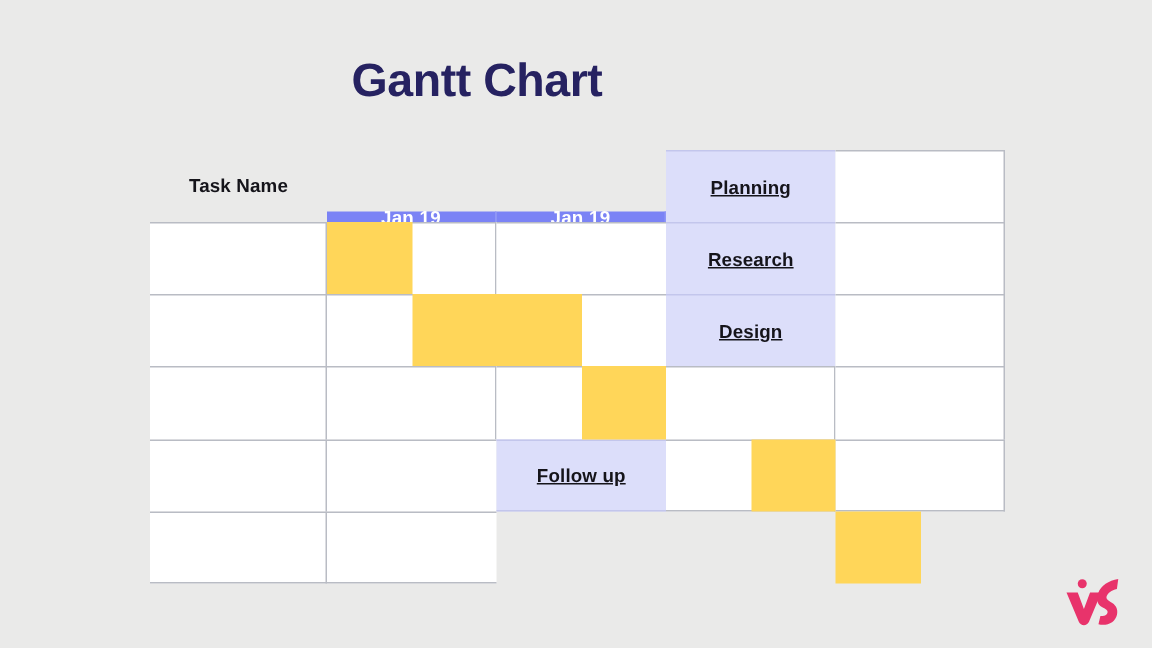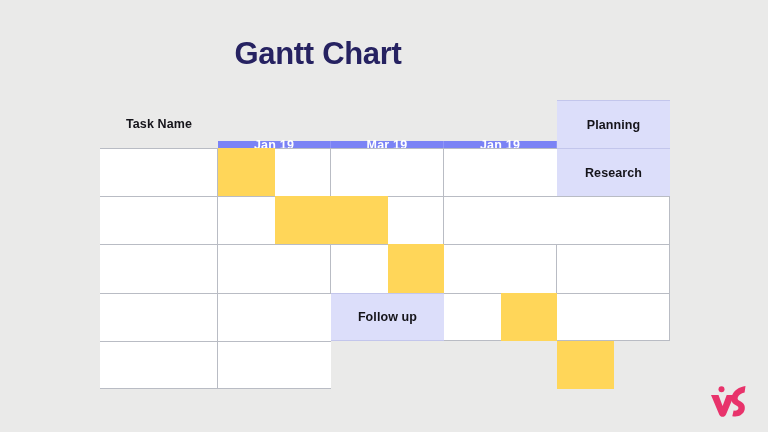--- a/index.html
+++ b/index.html
@@ -80,20 +80,21 @@
     align-items: center;
     justify-content: center;
     background: #dcdefa;
     color: #15141a;
     font-size: 12.5px;
     font-weight: 700;
     letter-spacing: 0.1px;
     border-top: 1px solid #c3c6ec;
     text-align: center;
     padding: 0 20px;
+    text-decoration: underline;
   }
 
   
   .track-cell {
     background: #ffffff;
     border-top: 1px solid #b9bcc4;
     border-right: 1px solid #b9bcc4;
   }
   .track-cell.last-col {
     border-right: none;
@@ -132,35 +133,35 @@
 </style>
 </head>
 <body>
 
 <div class="title">Gantt Chart</div>
 
 <div class="gantt">
 
   <div class="cell corner-cell">Task Name</div>
   <div class="cell month-cell">Jan 19</div>
-  <div class="cell month-cell">Mar 19</div>
   <div class="cell month-cell">Jan 19</div>
 
   <div class="cell task-cell">Planning</div>
   <div class="cell track-cell"></div>
   <div class="cell track-cell"></div>
   <div class="cell track-cell"></div>
   <div class="cell track-cell last-col"></div>
 
   <div class="cell task-cell">Research</div>
   <div class="cell track-cell"></div>
   <div class="cell track-cell"></div>
   <div class="cell track-cell"></div>
   <div class="cell track-cell last-col"></div>
 
+  <div class="cell task-cell">Design</div>
   <div class="cell track-cell"></div>
   <div class="cell track-cell"></div>
   <div class="cell track-cell"></div>
   <div class="cell track-cell last-col"></div>
 
   <div class="cell track-cell"></div>
   <div class="cell track-cell"></div>
   <div class="cell track-cell"></div>
   <div class="cell track-cell last-col"></div>
 

